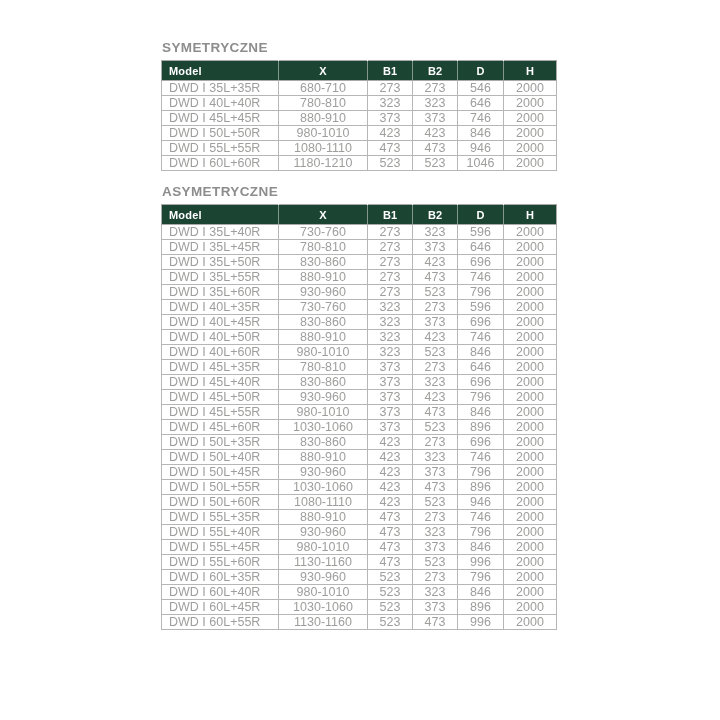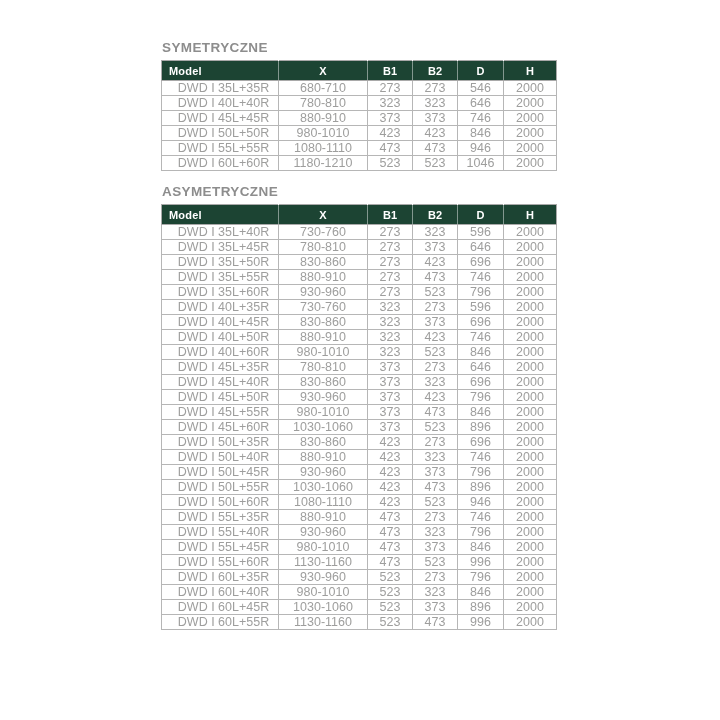--- a/index.html
+++ b/index.html
@@ -61,21 +61,21 @@
     line-height: 14px;
     font-size: 12.5px;
     color: #9e9e9d;
     text-align: center;
     padding: 0;
     border: 1px solid #b6b6b6;
     white-space: nowrap;
     overflow: hidden;
   }
   table.spec-table td.model-cell {
-    text-align: center;
+    text-align: left;
     padding-left: 7px;
   }
 </style>
 </head>
 <body>
 
 <div class="page">
 
   <section class="table-block">
     <div class="table-title">SYMETRYCZNE</div>

